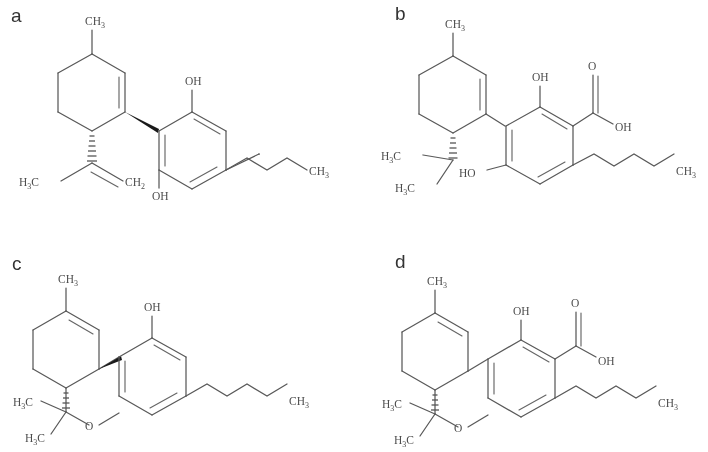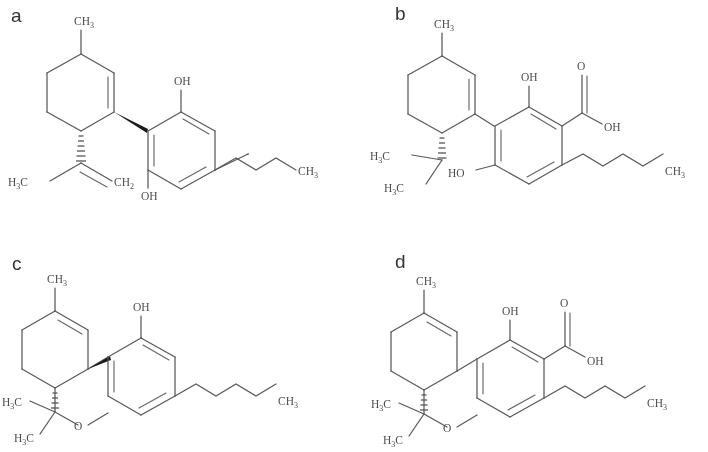--- a/index.html
+++ b/index.html
@@ -40,21 +40,21 @@
     line-height: 1;
     letter-spacing: 0px;
   }
   .label-a { left: 11px; top: 6px; }
   .label-b { left: 41px; top: 4px; }
   .label-c { left: 12px; top: 28px; }
   .label-d { left: 41px; top: 26px; }
 
   .structure {
     position: absolute;
-    left: 0;
+    left: 11px;
     top: 0;
     width: 354px;
     height: 226px;
   }
   .structure svg {
     display: block;
     width: 354px;
     height: 226px;
   }
   svg text {

